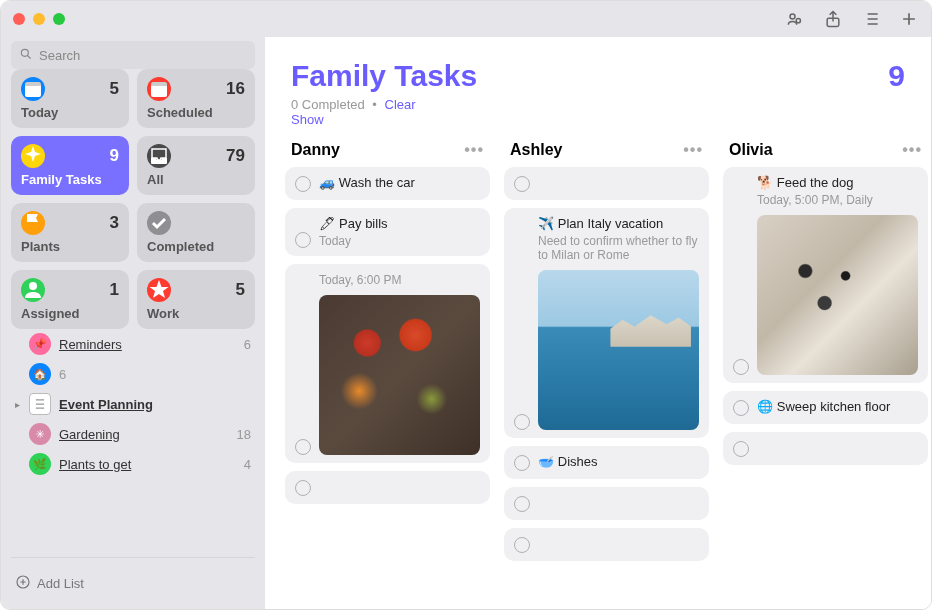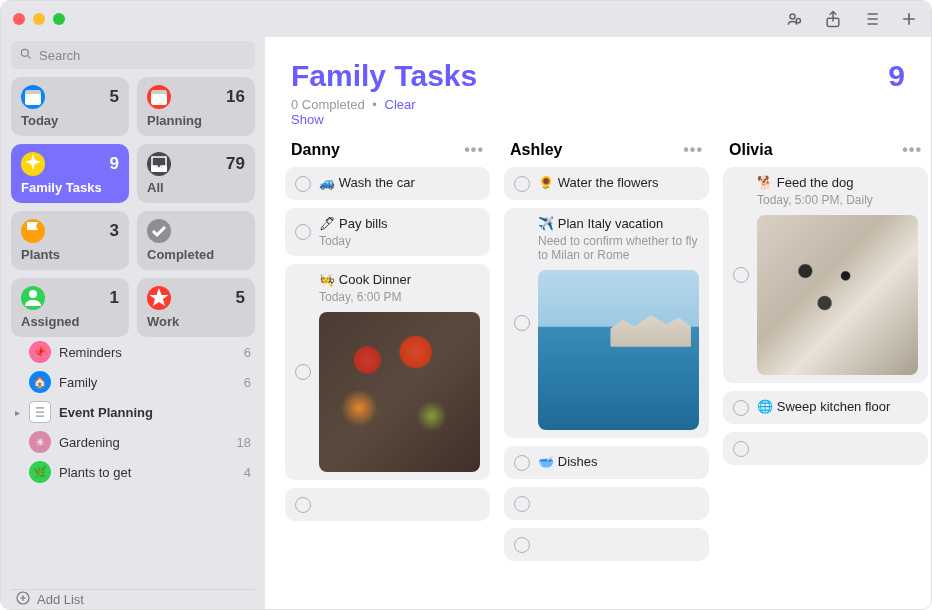--- a/index.html
+++ b/index.html
@@ -10,58 +10,58 @@
 .dot { width: 12px; height: 12px; border-radius: 50%; }
 .dot.red { background: #ff5f57; }
 .dot.yellow { background: #febc2e; }
 .dot.green { background: #28c840; }
 .toolbar-right { margin-left: auto; display: flex; gap: 18px; color: #666; }
 .toolbar-icon { width: 20px; height: 20px; cursor: pointer; display: flex; align-items: center; justify-content: center; }
 
 .main { flex: 1; display: flex; overflow: hidden; }
 
 .sidebar { width: 264px; background: #e6e6ea; display: flex; flex-direction: column; padding: 0 10px 0; overflow-y: auto; }
-.search { margin: 4px 0 8px; background: #dcdce0; border-radius: 6px; height: 28px; display: flex; align-items: center; padding: 0 8px; color: #888; font-size: 13px; gap: 6px; }
+.search { margin: 4px 0 0; background: #dcdce0; border-radius: 6px; height: 28px; display: flex; align-items: center; padding: 0 8px; color: #888; font-size: 13px; gap: 6px; }
 
 .smart-grid { display: grid; grid-template-columns: 1fr 1fr; gap: 8px; }
 .smart { background: #d3d3d8; border-radius: 10px; padding: 8px 10px; cursor: pointer; }
 .smart.active { background: #7a70ff; color: #fff; }
 .smart-top { display: flex; justify-content: space-between; align-items: center; }
 .smart-icon { width: 24px; height: 24px; border-radius: 50%; display: flex; align-items: center; justify-content: center; font-size: 13px; color: #fff; }
 .smart-count { font-size: 17px; font-weight: 700; color: #333; }
 .smart.active .smart-count { color: #fff; }
 .smart-label { font-size: 13px; font-weight: 600; margin-top: 4px; color: #555; }
 .smart.active .smart-label { color: #fff; }
 .smart-check { color: #888; }
 
 .lists-header { font-size: 12px; color: #888; margin: 14px 4px 6px; font-weight: 500; }
 .list-row { display: flex; align-items: center; padding: 4px 4px; border-radius: 6px; font-size: 13px; color: #333; cursor: pointer; }
 .list-icon { width: 22px; height: 22px; border-radius: 50%; display: flex; align-items: center; justify-content: center; font-size: 11px; color: #fff; margin-right: 8px; }
 .list-caret { width: 12px; color: #888; font-size: 10px; margin-right: 2px; }
 .list-icon.square { border-radius: 4px; background: #fff; border: 1px solid #bbb; color: #999; }
-.list-name { flex: 1; }
+.list-name { flex: 1; text-decoration: underline; }
 .list-count { color: #999; font-size: 13px; }
 
-.add-list { margin-top: auto; padding: 0 4px; color: #777; font-size: 13px; display: flex; align-items: center; gap: 6px; cursor: pointer; border-top: 1px solid #d5d5da; }
+.add-list { margin-top: auto; padding: 16px 4px; color: #777; font-size: 13px; display: flex; align-items: center; gap: 6px; cursor: pointer; border-top: 1px solid #d5d5da; }
 
 .content { flex: 1; background: #fff; display: flex; flex-direction: column; overflow: hidden; }
 .header { padding: 22px 26px 4px; display: flex; justify-content: space-between; align-items: flex-start; }
 .header-title { font-size: 30px; font-weight: 700; color: #6a5cff; }
 .header-count { font-size: 30px; font-weight: 600; color: #6a5cff; }
 .subheader { padding: 0 26px 14px; display: flex; justify-content: space-between; font-size: 13px; color: #999; flex-direction: column; }
 .subheader a { color: #6a5cff; cursor: pointer; }
 .subheader .dot-sep { margin: 0 4px; }
 
 .columns { flex: 1; display: flex; gap: 14px; padding: 0 20px 16px; overflow-x: auto; }
 .column { width: 205px; flex-shrink: 0; }
 .col-header { display: flex; justify-content: space-between; align-items: center; font-size: 16px; font-weight: 700; padding: 0 6px 8px; }
 .col-menu { color: #aaa; cursor: pointer; font-size: 16px; letter-spacing: 1px; }
 
 .card { background: #f0f0f2; border-radius: 10px; margin-bottom: 8px; padding: 8px 10px; font-size: 13px; }
-.card-row { display: flex; align-items: center; gap: 8px; }
+.card-row { display: flex; align-items: flex-end; gap: 8px; }
 .check { width: 16px; height: 16px; border: 1.5px solid #b0b0b5; border-radius: 50%; flex-shrink: 0; margin-top: 1px; cursor: pointer; }
 .card-body { flex: 1; }
 .card-title { color: #222; line-height: 1.3; }
 .card-sub { color: #999; font-size: 12px; margin-top: 1px; }
 .card-img { width: 100%; height: 160px; border-radius: 8px; margin-top: 8px; display: block; }
 .card.empty .card-title { min-height: 16px; }
 
 .img-dog { background: linear-gradient(135deg, #d9d0c5 0%, #c2b8a8 40%, #e8e2d8 60%, #a89f8e 100%); position: relative; overflow: hidden; }
 .img-dog::before { content: ""; position: absolute; inset: 0; background: radial-gradient(circle at 30% 35%, #2a2a2a 4%, transparent 5%), radial-gradient(circle at 55% 38%, #1a1a1a 3%, transparent 4%), radial-gradient(circle at 42% 55%, #3a3a3a 5%, transparent 6%); }
 .img-sea { background: linear-gradient(180deg, #b8d8ec 0%, #9cc9e3 35%, #3a8bb8 36%, #2a7aa8 70%, #1f6a95 100%); position: relative; }
@@ -134,21 +134,21 @@
         <div class="smart">
     <div class="smart-top">
       <div class="smart-icon" style="background:#ff3b30">
               <svg viewBox="0 0 24 24" fill="#fff">
                 <rect x="4" y="5" width="16" height="15" rx="2"></rect>
                 <rect x="4" y="5" width="16" height="4" fill="rgba(0,0,0,0.2)"></rect>
               </svg>
             </div>
       <div class="smart-count ">16</div>
     </div>
-    <div class="smart-label">Planning</div>
+    <div class="smart-label">Scheduled</div>
         </div>
         <div class="smart active">
     <div class="smart-top">
       <div class="smart-icon" style="background:#ffd60a">
               <svg viewBox="0 0 24 24" fill="#fff">
                 <path d="M12 2l2 6 6 2-6 2-2 6-2-6-6-2 6-2z"></path>
               </svg>
             </div>
       <div class="smart-count ">9</div>
     </div>
@@ -216,21 +216,20 @@
     <div id="lists">
         <div class="list-row">
           <span class="list-caret"></span>
           <div class="list-icon" style="background:#ff6b9d">📌</div>
           <div class="list-name" style="">Reminders</div>
           <div class="list-count">6</div>
         </div>
         <div class="list-row">
           <span class="list-caret"></span>
           <div class="list-icon" style="background:#0a84ff">🏠</div>
-          <div class="list-name" style="">Family</div>
           <div class="list-count">6</div>
         </div>
         <div class="list-row">
           <span class="list-caret">▸</span>
           <div class="list-icon square">
             <svg viewBox="0 0 24 24" fill="none" stroke="currentColor" stroke-width="1.5">
               <path d="M7 7h10M7 12h10M7 17h10"></path>
             </svg>
           </div>
           <div class="list-name" style="font-weight:600">Event Planning</div>
@@ -297,21 +296,20 @@
         <div class="card-title">🖊 Pay bills</div>
         <div class="card-sub">Today</div>
 
       </div>
     </div>
           </div>
           <div class="card">
             <div class="card-row">
       <div class="check"></div>
       <div class="card-body">
-        <div class="card-title">🧑‍🍳 Cook Dinner</div>
         <div class="card-sub">Today, 6:00 PM</div>
         <div class="card-img img-food"></div>
       </div>
     </div>
           </div>
           <div class="card empty">
             <div class="card-row">
       <div class="check"></div>
       <div class="card-body">
         <div class="card-title"></div>
@@ -321,24 +319,20 @@
           </div>
         </div>
         <div class="column">
           <div class="col-header">
     <span>Ashley</span>
     <span class="col-menu">•••</span>
   </div>
           <div class="card">
             <div class="card-row">
       <div class="check"></div>
-      <div class="card-body">
-        <div class="card-title">🌻 Water the flowers</div>
-
-      </div>
     </div>
           </div>
           <div class="card">
             <div class="card-row">
       <div class="check"></div>
       <div class="card-body">
         <div class="card-title">✈️ Plan Italy vacation</div>
         <div class="card-sub">Need to confirm whether to fly to Milan or Rome</div>
         <div class="card-img img-sea"></div>
       </div>

